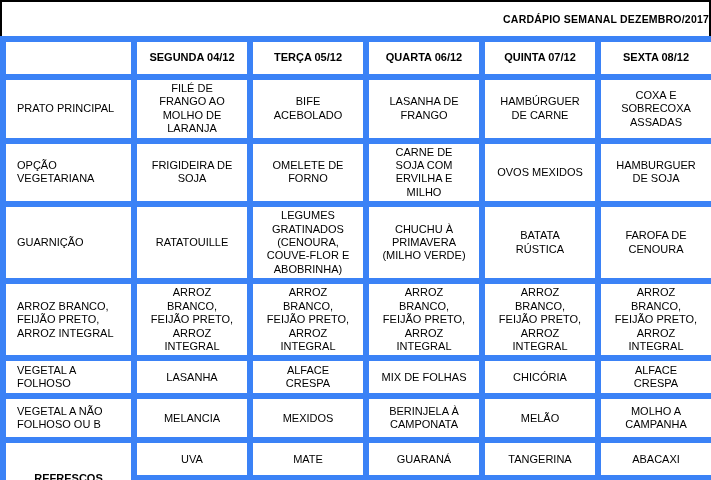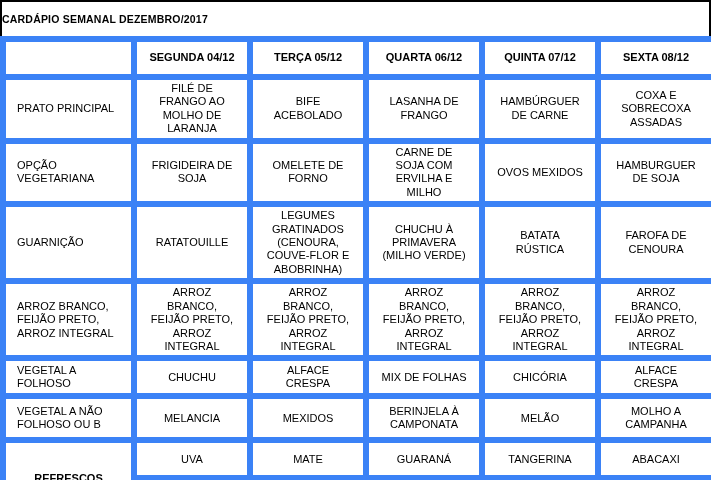--- a/index.html
+++ b/index.html
@@ -17,21 +17,21 @@
   #sheet {
     width: 711px;
     height: 480px;
     position: relative;
     box-sizing: border-box;
   }
   .title-bar {
     height: 36px;
     display: flex;
     align-items: center;
-    justify-content: flex-start;
+    justify-content: flex-end;
     border-left: 2px solid #000;
     border-right: 2px solid #000;
     border-top: 2px solid #000;
     box-sizing: border-box;
   }
   .title-bar .title {
     font-size: 10.5px;
     font-weight: bold;
     letter-spacing: 0.2px;
   }
@@ -148,21 +148,21 @@
         <td class="rowlabel">ARROZ BRANCO, FEIJÃO PRETO, ARROZ INTEGRAL</td>
         <td class="cell">ARROZ BRANCO, FEIJÃO PRETO, ARROZ INTEGRAL</td>
         <td class="cell">ARROZ BRANCO, FEIJÃO PRETO, ARROZ INTEGRAL</td>
         <td class="cell">ARROZ BRANCO, FEIJÃO PRETO, ARROZ INTEGRAL</td>
         <td class="cell">ARROZ BRANCO, FEIJÃO PRETO, ARROZ INTEGRAL</td>
         <td class="cell">ARROZ BRANCO, FEIJÃO PRETO, ARROZ INTEGRAL</td>
       </tr>
 
       <tr class="r-folhoso">
         <td class="rowlabel">VEGETAL A FOLHOSO</td>
-        <td class="cell">CHUCHU</td>
+        <td class="cell">LASANHA</td>
         <td class="cell">ALFACE CRESPA</td>
         <td class="cell">MIX DE FOLHAS</td>
         <td class="cell">CHICÓRIA</td>
         <td class="cell">ALFACE CRESPA</td>
       </tr>
 
       <tr class="r-naofolhoso">
         <td class="rowlabel">VEGETAL A NÃO FOLHOSO OU B</td>
         <td class="cell">MELANCIA</td>
         <td class="cell">MEXIDOS</td>

